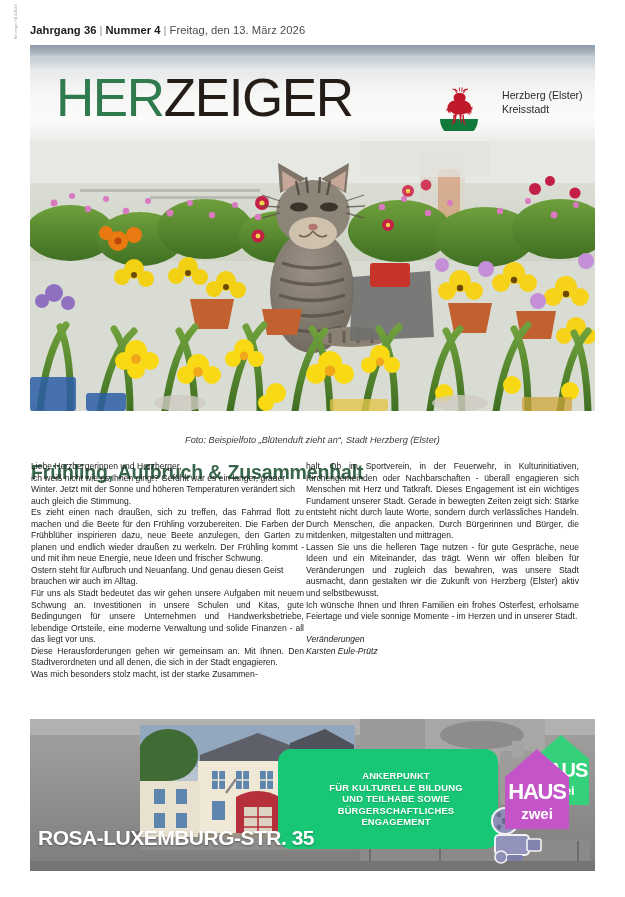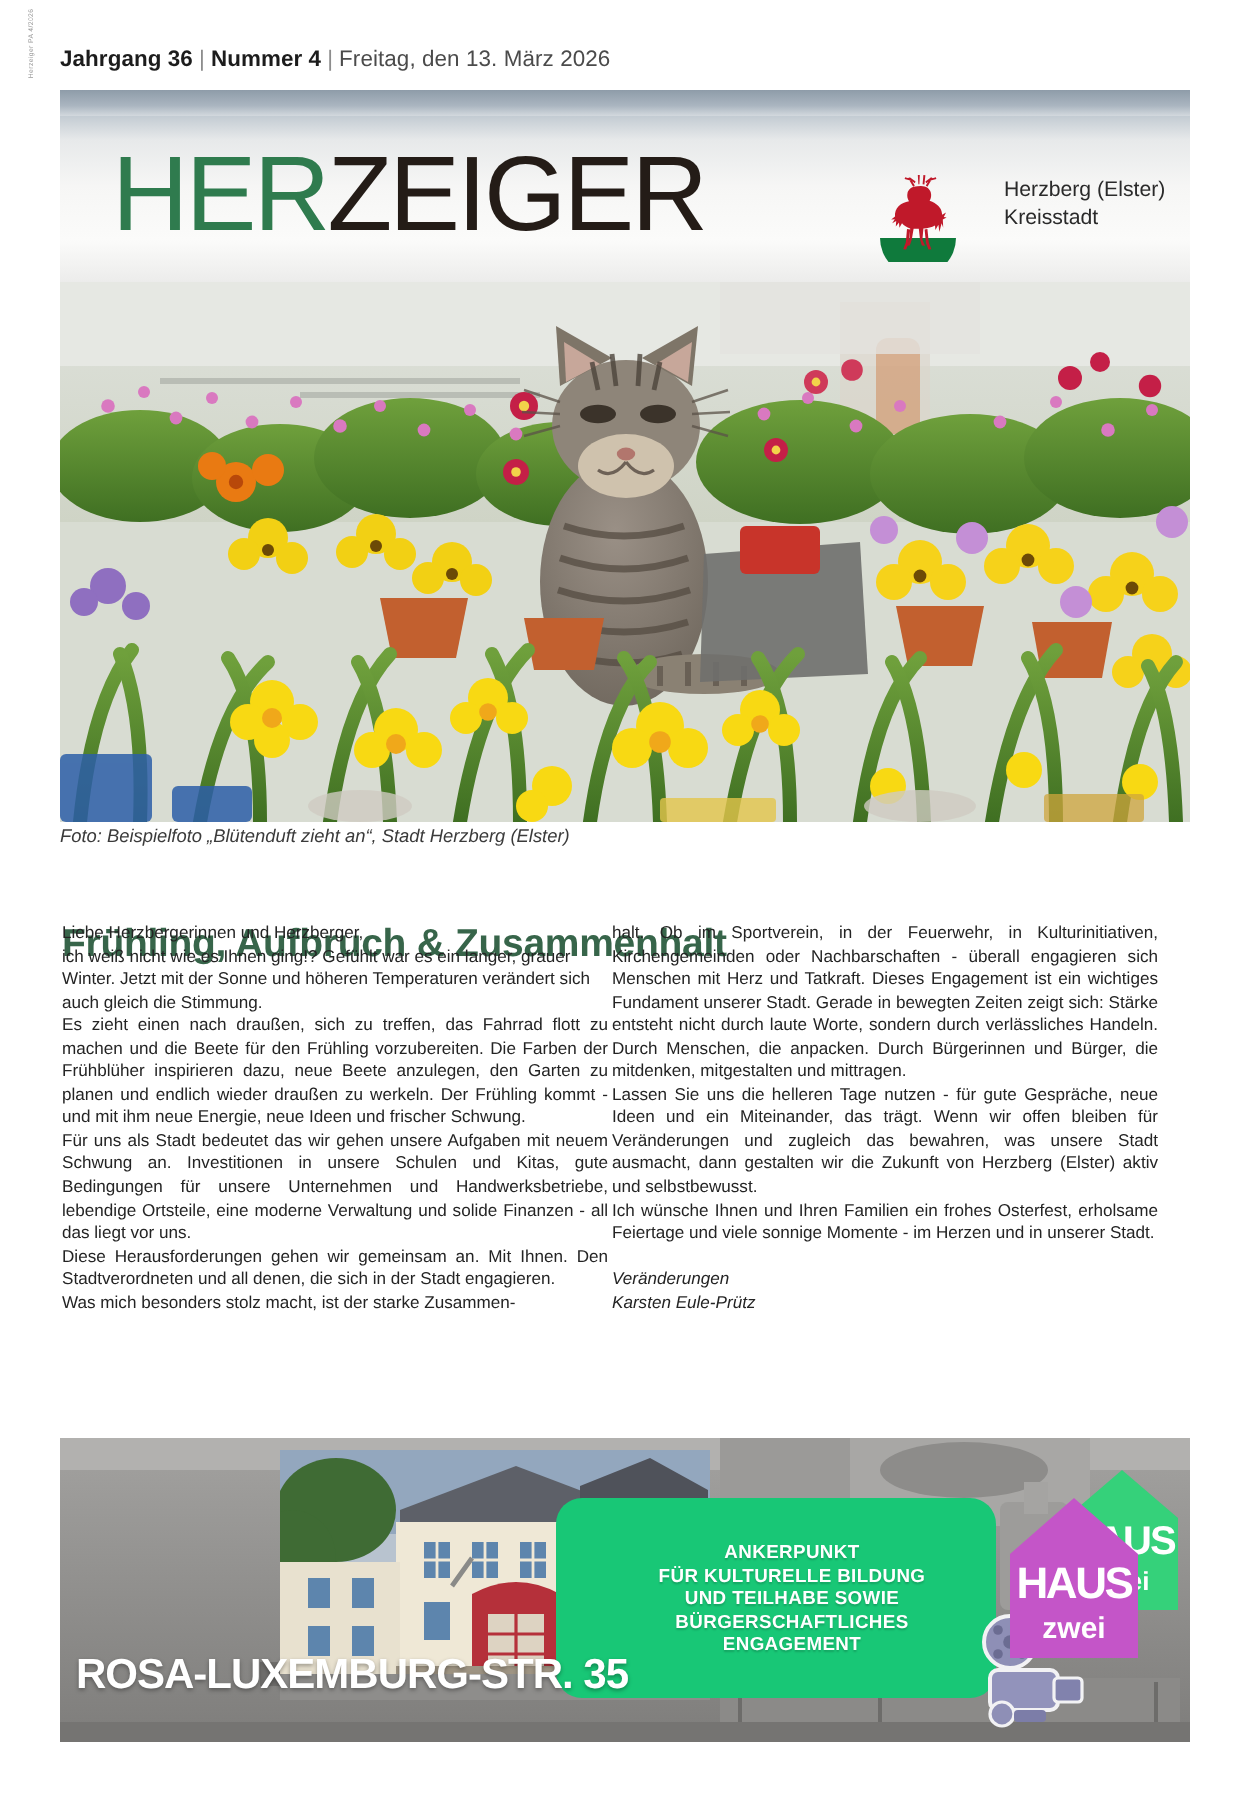--- a/index.html
+++ b/index.html
@@ -64,22 +64,22 @@
   }
 
   
   .hero{
     position:absolute;left:30px;top:141px;width:565px;height:270px;
     overflow:hidden;background:#d8dcd2;
   }
   .hero-svg{display:block;width:565px;height:270px;}
 
   .photo-credit{
-    position:absolute;left:30px;top:413px;width:565px;
-    text-align:left;font-style:italic;font-size:9.2px;color:#3b3b3b;
+    position:absolute;left:30px;top:435px;width:565px;
+    text-align:center;font-style:italic;font-size:9.2px;color:#3b3b3b;
   }
 
   
   .headline{
     position:absolute;left:31px;top:448px;
     font-size:19.5px;font-weight:bold;color:#37654a;letter-spacing:-.15px;
     white-space:nowrap;
   }
 
   .cols{
@@ -429,20 +429,21 @@
 
   <div class="photo-credit">Foto: Beispielfoto „Blütenduft zieht an“, Stadt Herzberg (Elster)</div>
 
   <h1 class="headline">Frühling, Aufbruch &amp; Zusammenhalt</h1>
 
   <div class="cols">
     <div class="col">
       <p class="nojust">Liebe Herzbergerinnen und Herzberger,</p>
       <p class="nojust">ich weiß nicht wie es Ihnen ging!? Gefühlt war es ein langer, grauer Winter. Jetzt mit der Sonne und höheren Temperaturen verändert sich auch gleich die Stimmung.</p>
       <p>Es zieht einen nach draußen, sich zu treffen, das Fahrrad flott zu machen und die Beete für den Frühling vorzubereiten. Die Farben der Frühblüher inspirieren dazu, neue Beete anzulegen, den Garten zu planen und endlich wieder draußen zu werkeln. Der Frühling kommt - und mit ihm neue Energie, neue Ideen und frischer Schwung.</p>
+      <p class="nojust">Ostern steht für Aufbruch und Neuanfang. Und genau diesen Geist brauchen wir auch im Alltag.</p>
       <p>Für uns als Stadt bedeutet das wir gehen unsere Aufgaben mit neuem Schwung an. Investitionen in unsere Schulen und Kitas, gute Bedingungen für unsere Unternehmen und Handwerksbetriebe, lebendige Ortsteile, eine moderne Verwaltung und solide Finanzen - all das liegt vor uns.</p>
       <p>Diese Herausforderungen gehen wir gemeinsam an. Mit Ihnen. Den Stadtverordneten und all denen, die sich in der Stadt engagieren.</p>
       <p class="nojust">Was mich besonders stolz macht, ist der starke Zusammen-</p>
     </div>
     <div class="col">
       <p>halt. Ob im Sportverein, in der Feuerwehr, in Kulturinitiativen, Kirchengemeinden oder Nachbarschaften - überall engagieren sich Menschen mit Herz und Tatkraft. Dieses Engagement ist ein wichtiges Fundament unserer Stadt. Gerade in bewegten Zeiten zeigt sich: Stärke entsteht nicht durch laute Worte, sondern durch verlässliches Handeln. Durch Menschen, die anpacken. Durch Bürgerinnen und Bürger, die mitdenken, mitgestalten und mittragen.</p>
       <p>Lassen Sie uns die helleren Tage nutzen - für gute Gespräche, neue Ideen und ein Miteinander, das trägt. Wenn wir offen bleiben für Veränderungen und zugleich das bewahren, was unsere Stadt ausmacht, dann gestalten wir die Zukunft von Herzberg (Elster) aktiv und selbstbewusst.</p>
       <p>Ich wünsche Ihnen und Ihren Familien ein frohes Osterfest, erholsame Feiertage und viele sonnige Momente - im Herzen und in unserer Stadt.</p>
       <p class="nojust sig gap">Veränderungen</p>
       <p class="nojust sig">Karsten Eule-Prütz</p>

